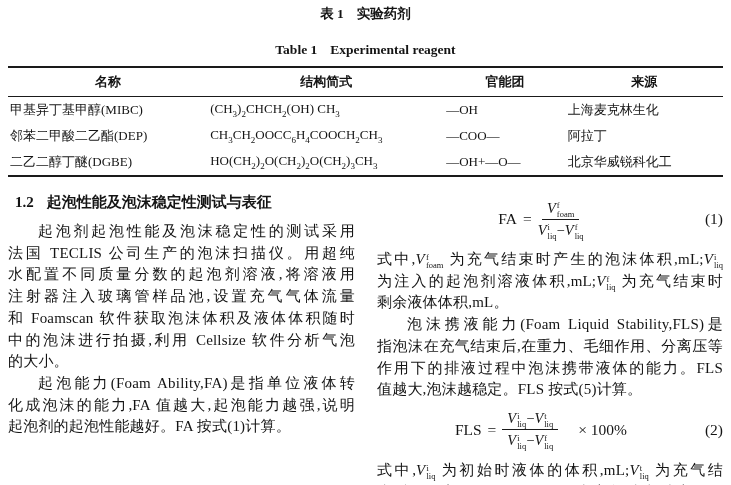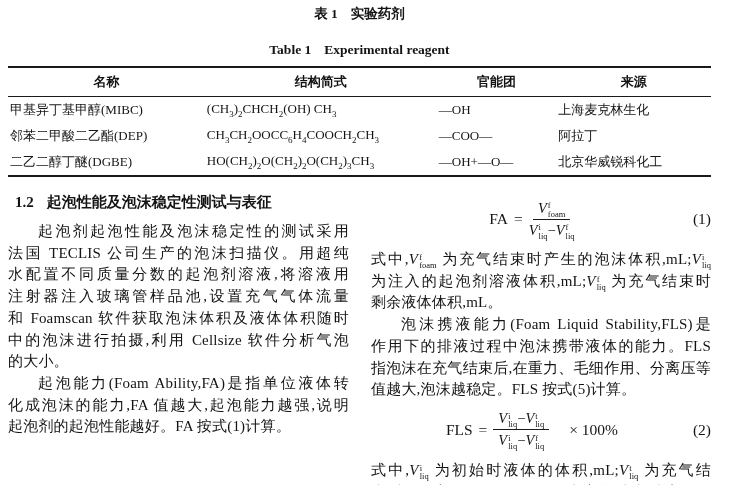--- a/index.html
+++ b/index.html
@@ -1,21 +1,21 @@
 <!DOCTYPE html>
 <html><head>
 <meta charset="utf-8">
 <style>
   * { margin:0; padding:0; box-sizing:border-box; }
   html,body { background:#ffffff; }
   .page {
     position:relative; width:731px; height:485px; overflow:hidden;
     background:#ffffff; color:#141414;
     font-family:"Liberation Serif","DejaVu Serif",serif;
-    padding:5px 20px 0 8px;
+    padding:5px 8px 0 8px;
   }
   
   .tbl-title { text-align:center; font-weight:bold; font-size:13.5px; line-height:18px; }
   .tbl-title .gap { display:inline-block; width:13px; }
   .tbl-title-en { margin-top:18px; }
   table.reagent {
     width:100%; border-collapse:collapse; margin-top:7px;
     border-top:2px solid #1a1a1a; border-bottom:2px solid #1a1a1a;
     font-size:13px;
   }
@@ -173,22 +173,22 @@
               <span class="mss">
                 <span>f</span>
                 <span>liq</span>
               </span>
             </span> 为充气结束时</div>
         <div class="line end">剩余液体体积,mL。</div>
       </div>
 
       <div>
         <div class="line indent">泡沫携液能力(Foam Liquid Stability,FLS)是</div>
+        <div class="line">指泡沫在充气结束后,在重力、毛细作用、分离压等</div>
         <div class="line">作用下的排液过程中泡沫携带液体的能力。FLS</div>
-        <div class="line">指泡沫在充气结束后,在重力、毛细作用、分离压等</div>
         <div class="line end">值越大,泡沫越稳定。FLS 按式(5)计算。</div>
       </div>
 
       <div class="equation">
         <span class="eq-main">
           <span>FLS</span>
           <span class="eq-rel">=</span>
           <span class="frac">
             <span class="fnum"><span class="mvar">
                   <span class="mbase">V</span>

